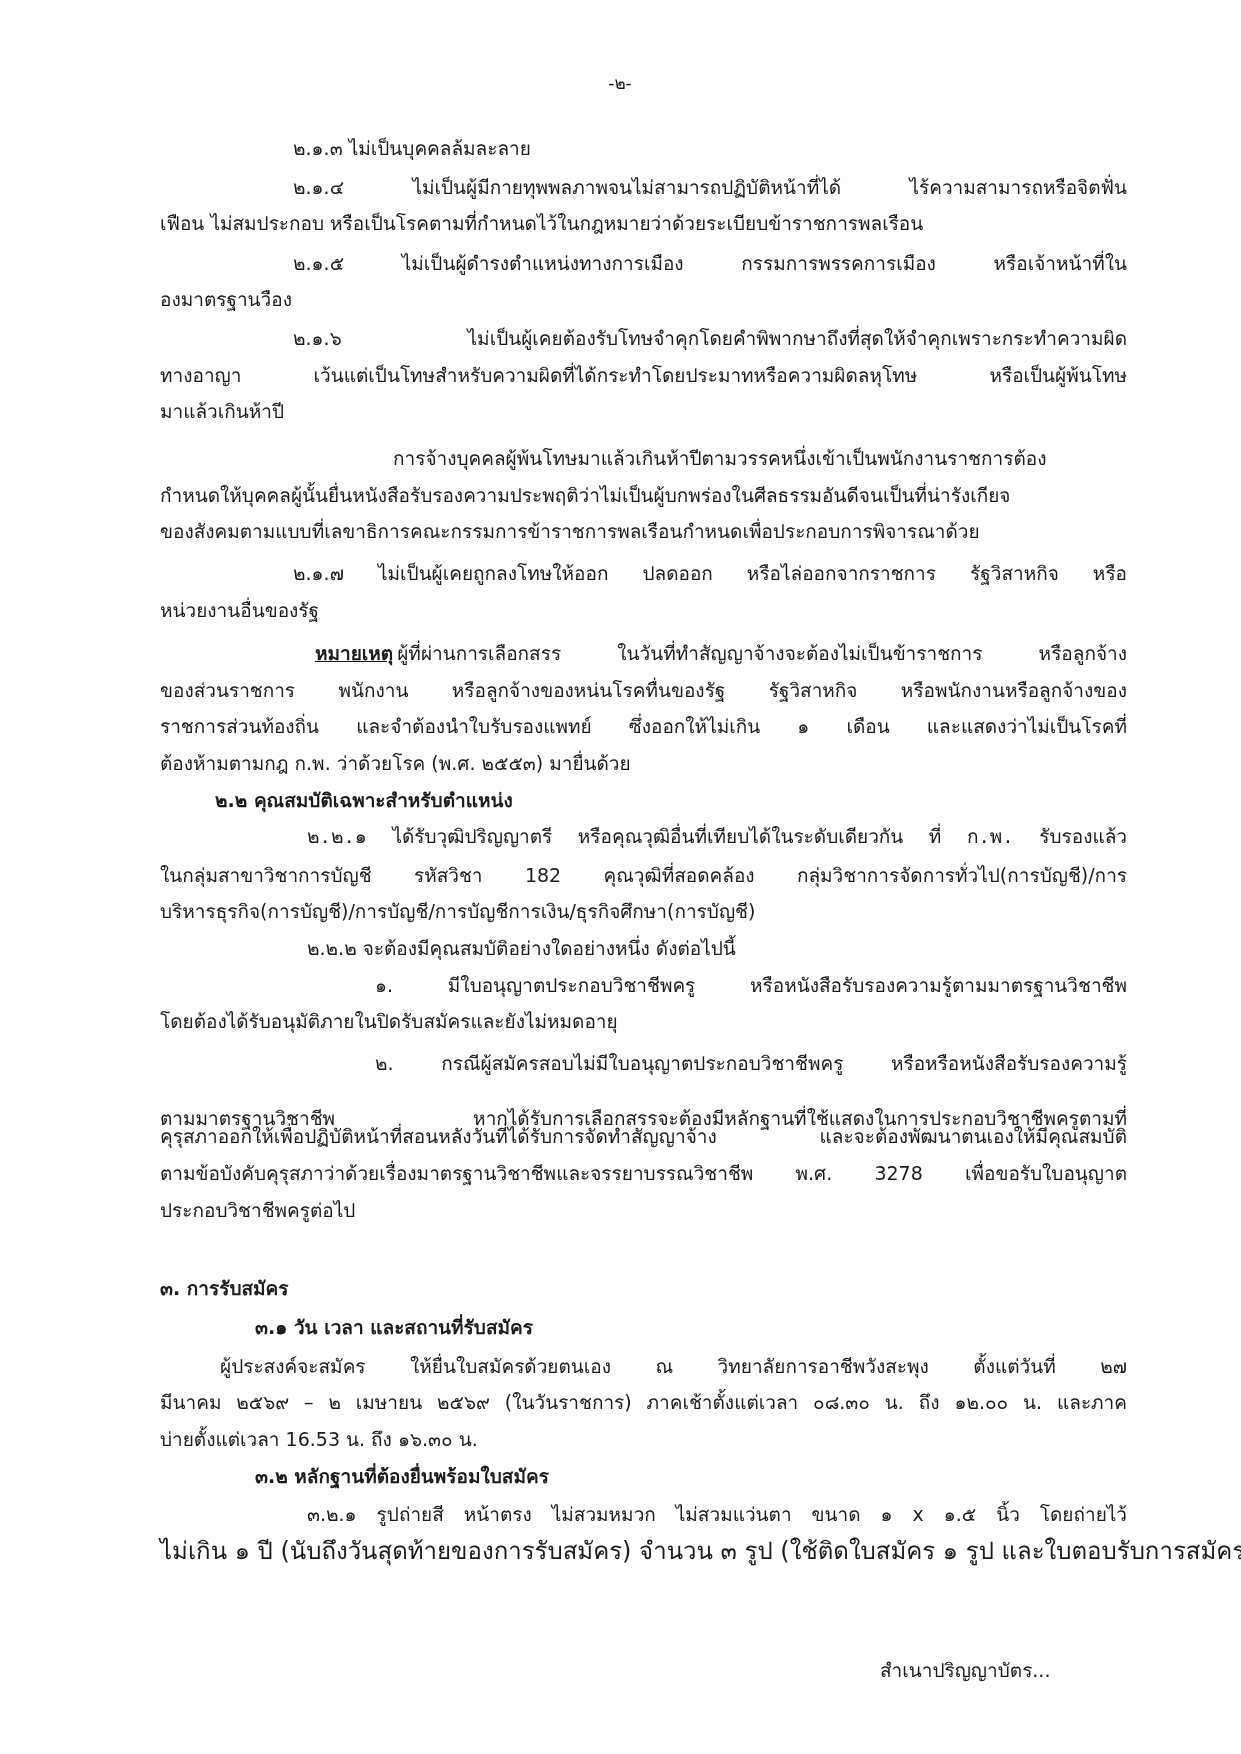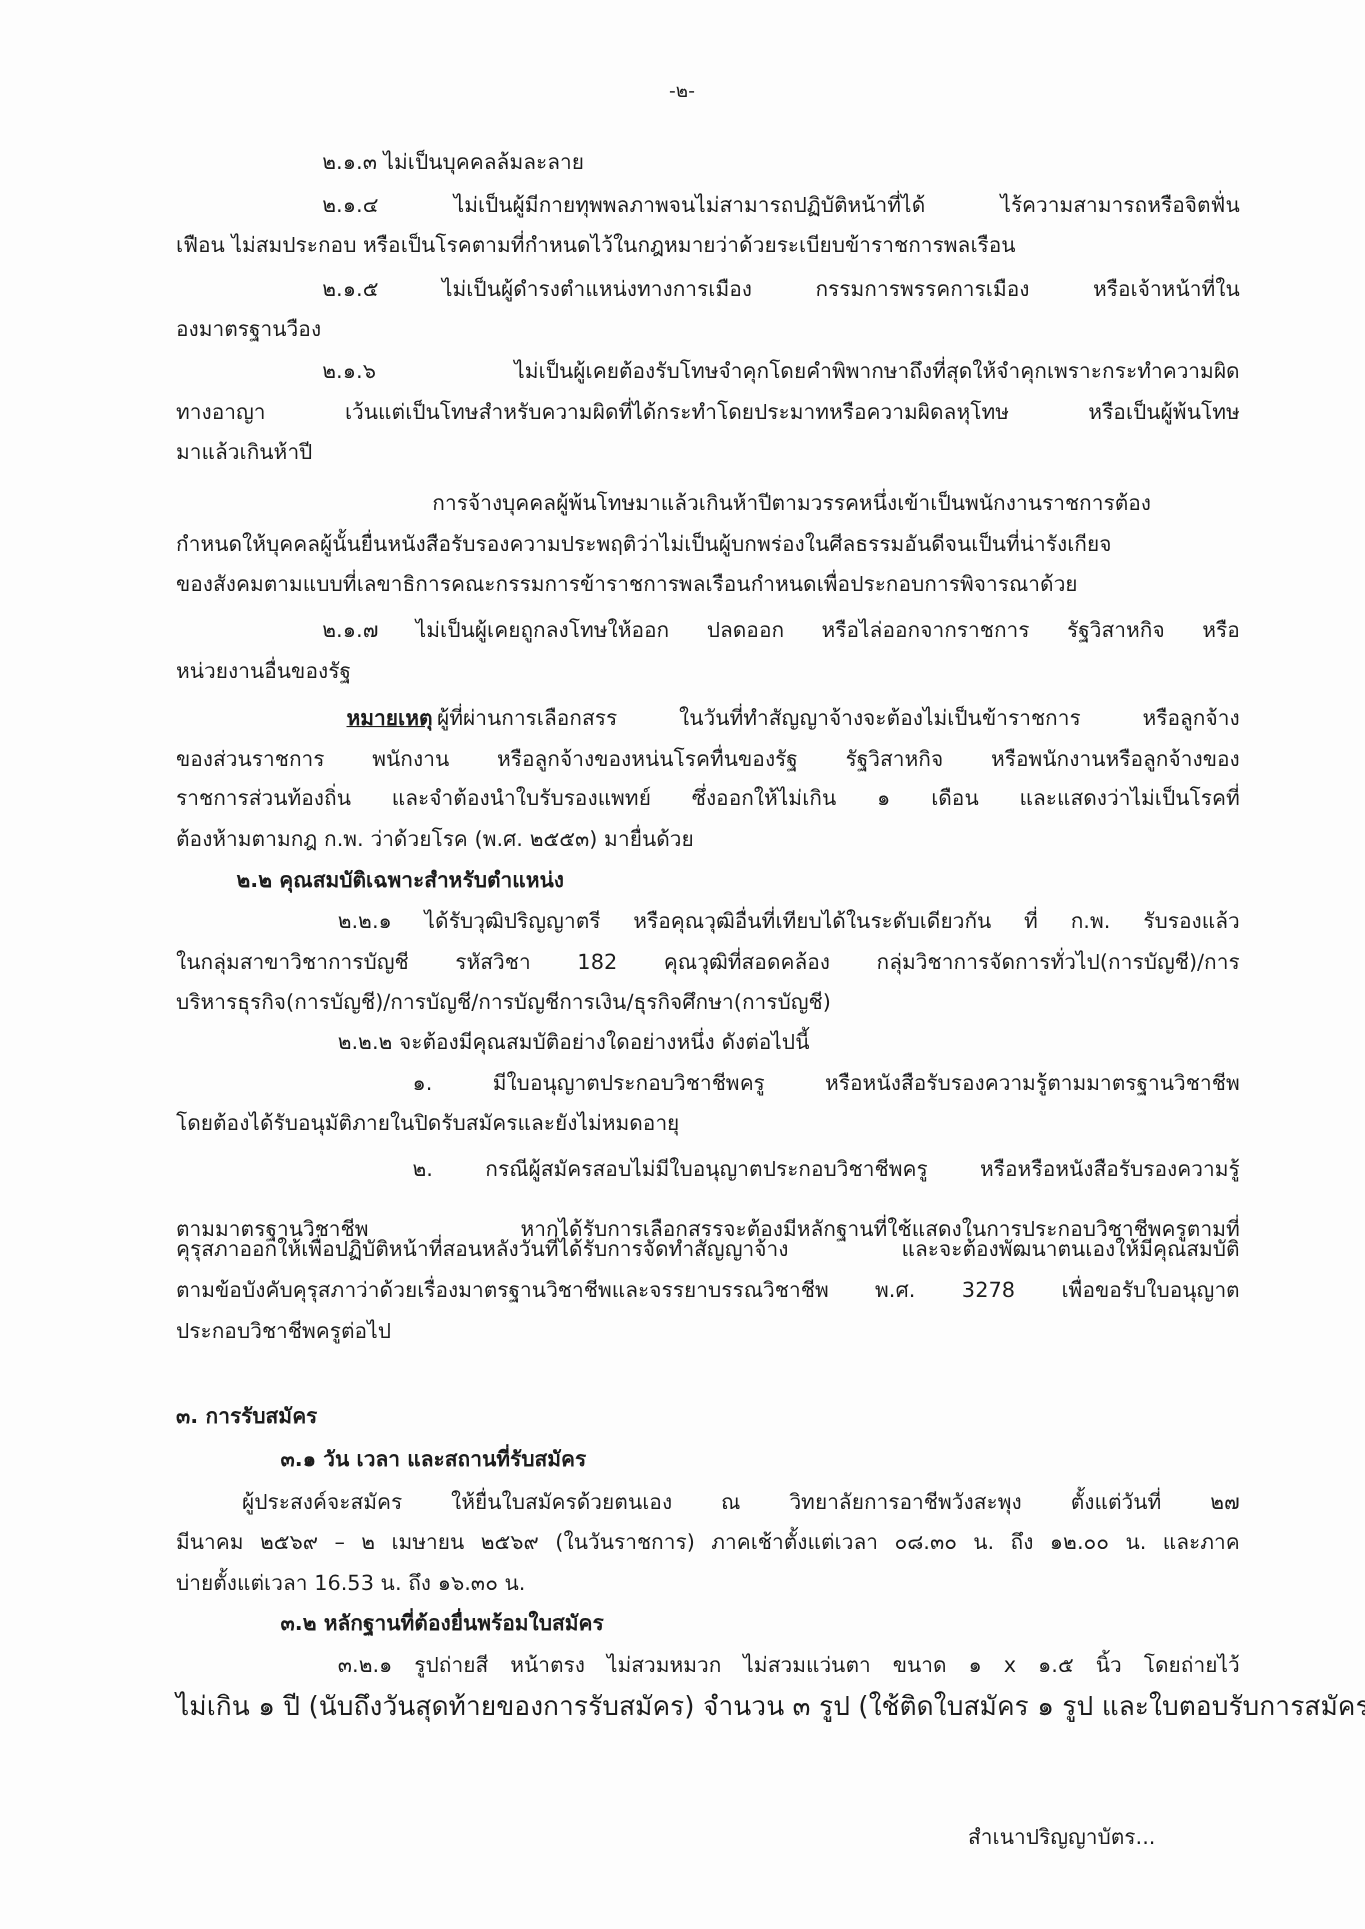--- a/index.html
+++ b/index.html
@@ -46,21 +46,21 @@
   <div class="line" style="left:315px; top:640px; width:812px; display:flex;">
     <span class="ul">หมายเหตุ</span>
     <span style="flex:1; text-align:justify; text-align-last:justify; padding-left:4px;"> ผู้ที่ผ่านการเลือกสรร  ในวันที่ทำสัญญาจ้างจะต้องไม่เป็นข้าราชการ  หรือลูกจ้าง</span>
   </div>
   <div class="line just" style="left:160px; top:677px; width:967px;">ของส่วนราชการ  พนักงาน  หรือลูกจ้างของหน่นโรคทื่นของรัฐ  รัฐวิสาหกิจ  หรือพนักงานหรือลูกจ้างของ</div>
   <div class="line just" style="left:160px; top:713px; width:967px;">ราชการส่วนท้องถิ่น  และจำต้องนำใบรับรองแพทย์  ซึ่งออกให้ไม่เกิน  ๑  เดือน  และแสดงว่าไม่เป็นโรคที่</div>
   <div class="line" style="left:160px; top:750px;">ต้องห้ามตามกฎ ก.พ. ว่าด้วยโรค (พ.ศ. ๒๕๕๓)  มายื่นด้วย</div>
 
   <div class="line bold" style="left:215px; top:787px;">๒.๒ คุณสมบัติเฉพาะสำหรับตำแหน่ง</div>
 
-  <div class="line just" style="left:307px; top:825px; width:820px;">๒.๒.๑ ได้รับวุฒิปริญญาตรี หรือคุณวุฒิอื่นที่เทียบได้ในระดับเดียวกัน ที่ ก.พ. รับรองแล้ว</div>
+  <div class="line just" style="left:307px; top:825px; width:820px;font-family:Liberation Mono, monospace;">๒.๒.๑ ได้รับวุฒิปริญญาตรี หรือคุณวุฒิอื่นที่เทียบได้ในระดับเดียวกัน ที่ ก.พ. รับรองแล้ว</div>
   <div class="line just" style="left:160px; top:862px; width:967px;">ในกลุ่มสาขาวิชาการบัญชี  รหัสวิชา  182  คุณวุฒิที่สอดคล้อง กลุ่มวิชาการจัดการทั่วไป(การบัญชี)/การ</div>
   <div class="line" style="left:160px; top:898px;">บริหารธุรกิจ(การบัญชี)/การบัญชี/การบัญชีการเงิน/ธุรกิจศึกษา(การบัญชี)</div>
 
   <div class="line" style="left:307px; top:935px;">๒.๒.๒ จะต้องมีคุณสมบัติอย่างใดอย่างหนึ่ง ดังต่อไปนี้</div>
   <div class="line just" style="left:375px; top:972px; width:752px;">๑. มีใบอนุญาตประกอบวิชาชีพครู หรือหนังสือรับรองความรู้ตามมาตรฐานวิชาชีพ</div>
   <div class="line" style="left:160px; top:1008px;">โดยต้องได้รับอนุมัติภายในปิดรับสมัครและยังไม่หมดอายุ</div>
 
   <div class="line just" style="left:375px; top:1050px; width:752px;">๒. กรณีผู้สมัครสอบไม่มีใบอนุญาตประกอบวิชาชีพครู หรือหรือหนังสือรับรองความรู้</div>
   <div class="line just" style="left:160px; top:1087px; width:967px;margin-top:18px;">ตามมาตรฐานวิชาชีพ หากได้รับการเลือกสรรจะต้องมีหลักฐานที่ใช้แสดงในการประกอบวิชาชีพครูตามที่</div>
   <div class="line just" style="left:160px; top:1123px; width:967px;">คุรุสภาออกให้เพื่อปฏิบัติหน้าที่สอนหลังวันที่ได้รับการจัดทำสัญญาจ้าง และจะต้องพัฒนาตนเองให้มีคุณสมบัติ</div>

